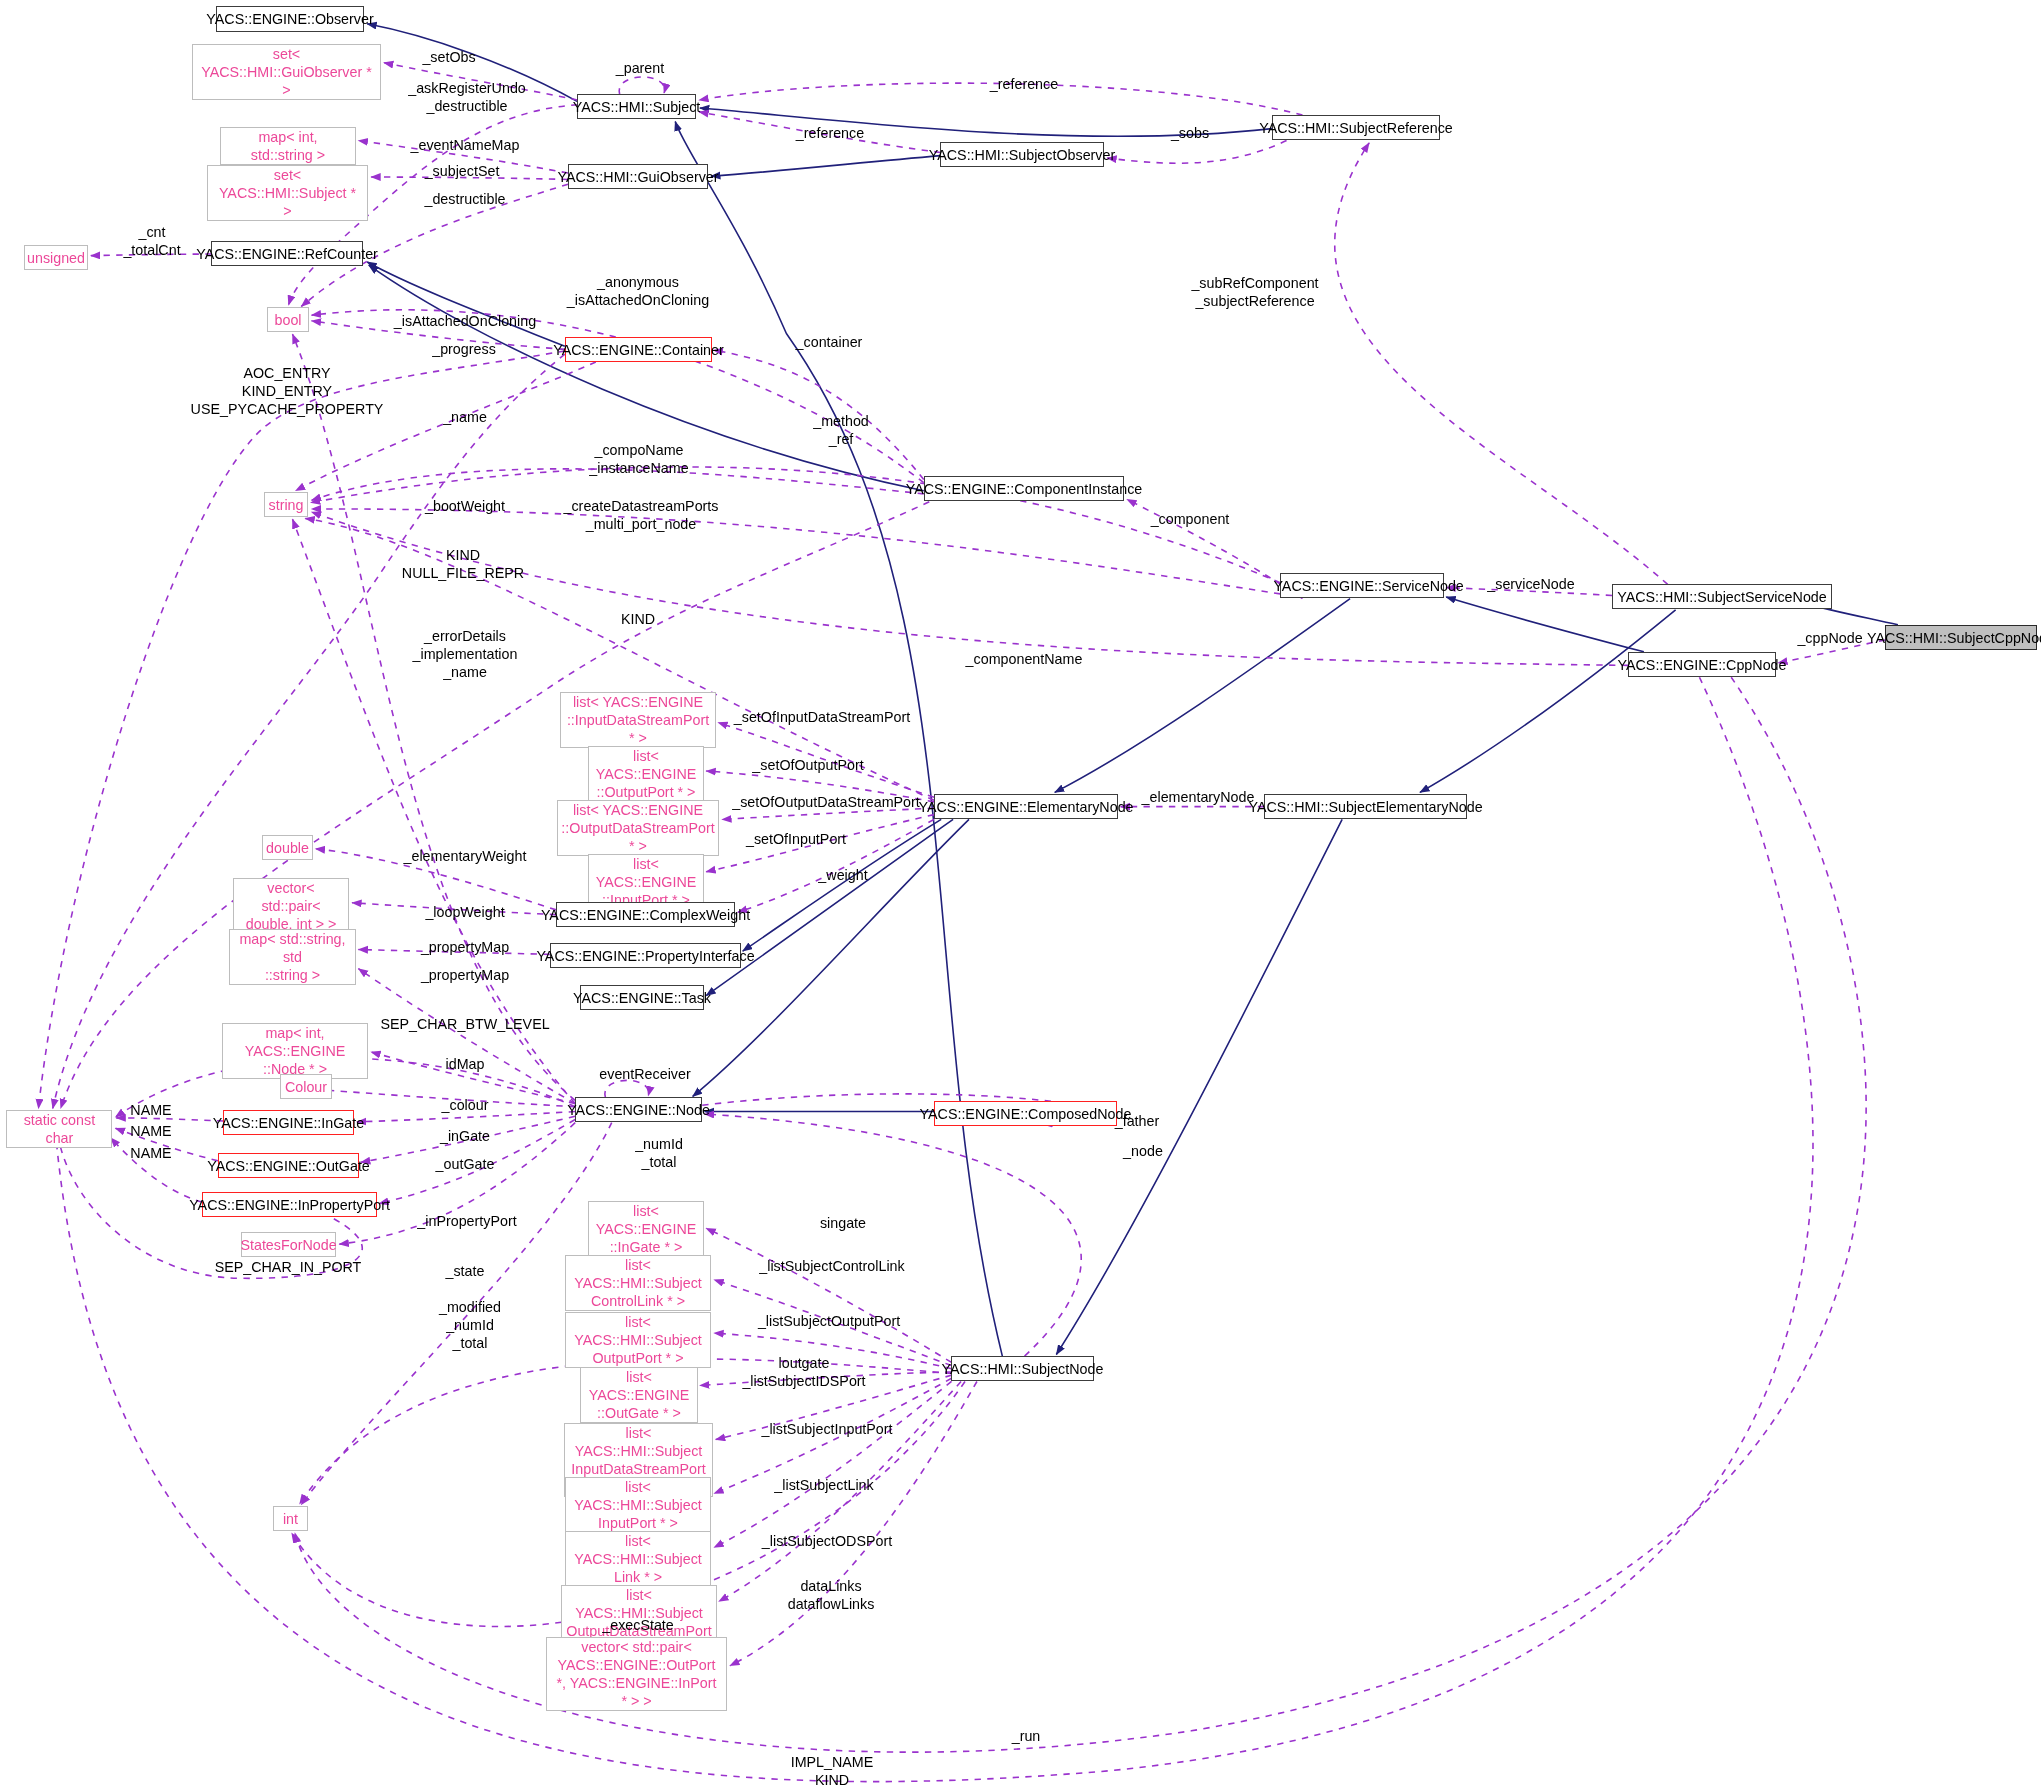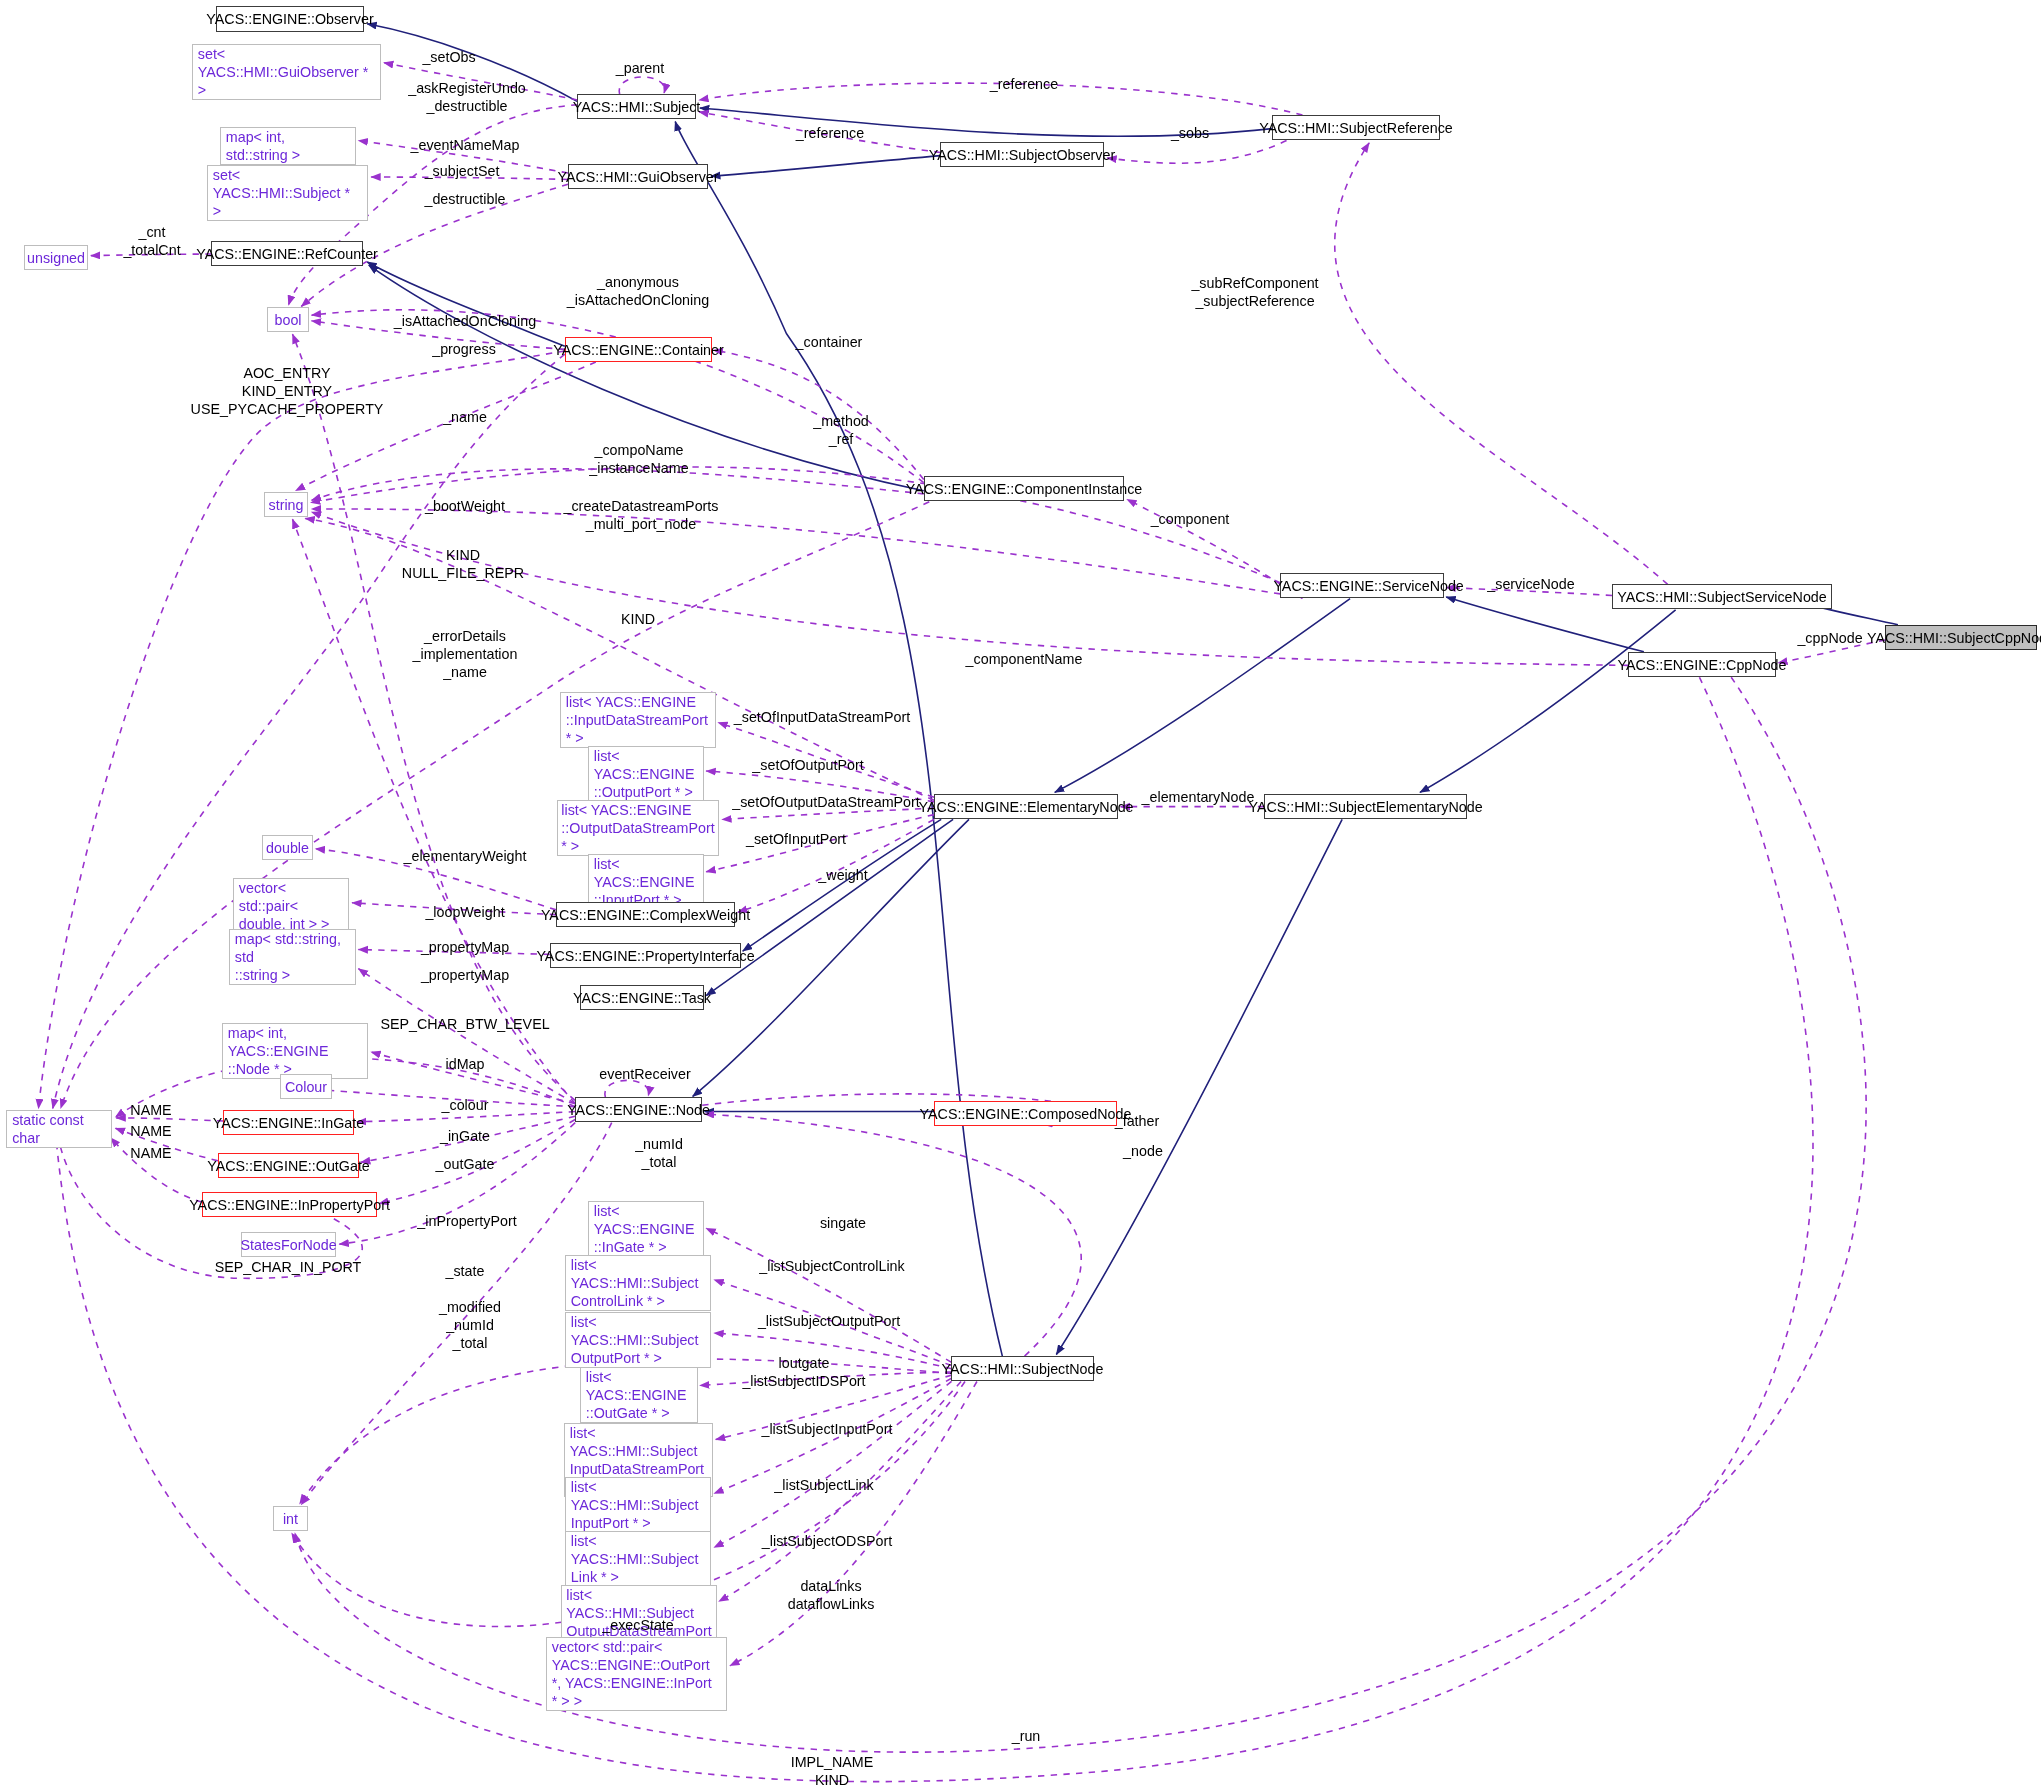--- a/index.html
+++ b/index.html
@@ -3,24 +3,24 @@
 <meta charset="utf-8">
 <style>
   html,body{margin:0;padding:0;background:#ffffff;}
   #stage{position:relative;width:2042px;height:1788px;background:#ffffff;overflow:hidden;
          font-family:"Liberation Sans","DejaVu Sans",sans-serif;}
   #edge-layer{position:absolute;left:0;top:0;width:2042px;height:1788px;}
   .edge{fill:none;stroke-width:2px;}
   .edge.inherit{stroke:#20207a;}
   .edge.use{stroke:#9a32cd;stroke-dasharray:8,8;}
   .node-box{position:absolute;display:flex;align-items:center;justify-content:center;
-            white-space:pre-line;background:#ffffff;color:#000000;
+            text-align:center;white-space:pre-line;background:#ffffff;color:#000000;
             font-size:14.3px;line-height:18px;box-sizing:border-box;padding:0 4.8px;cursor:pointer;}
   .node-box.class{border:1.3px solid #3c3c3c;box-shadow:0 0 0 0.8px #ffffff inset;}
-  .node-box.template{border:1.1px solid #bdbdbd;color:#6d28d9;cursor:default;}
+  .node-box.template{border:1.1px solid #bdbdbd;color:#ec4899;cursor:default;}
   .node-box.red{border:1.6px solid #ff2020;}
   .node-box.target{border:1.6px solid #2a2a2a;background:#bfbfbf;cursor:default;}
   .edge-label{position:absolute;transform:translate(-50%,-50%);white-space:pre;
               text-align:center;color:#000;font-size:14.3px;line-height:18px;pointer-events:none;}
 </style>
 </head>
 <body>
 
 <div id="stage">
   <svg id="edge-layer" xmlns="http://www.w3.org/2000/svg" viewBox="0 0 2571 2252">

